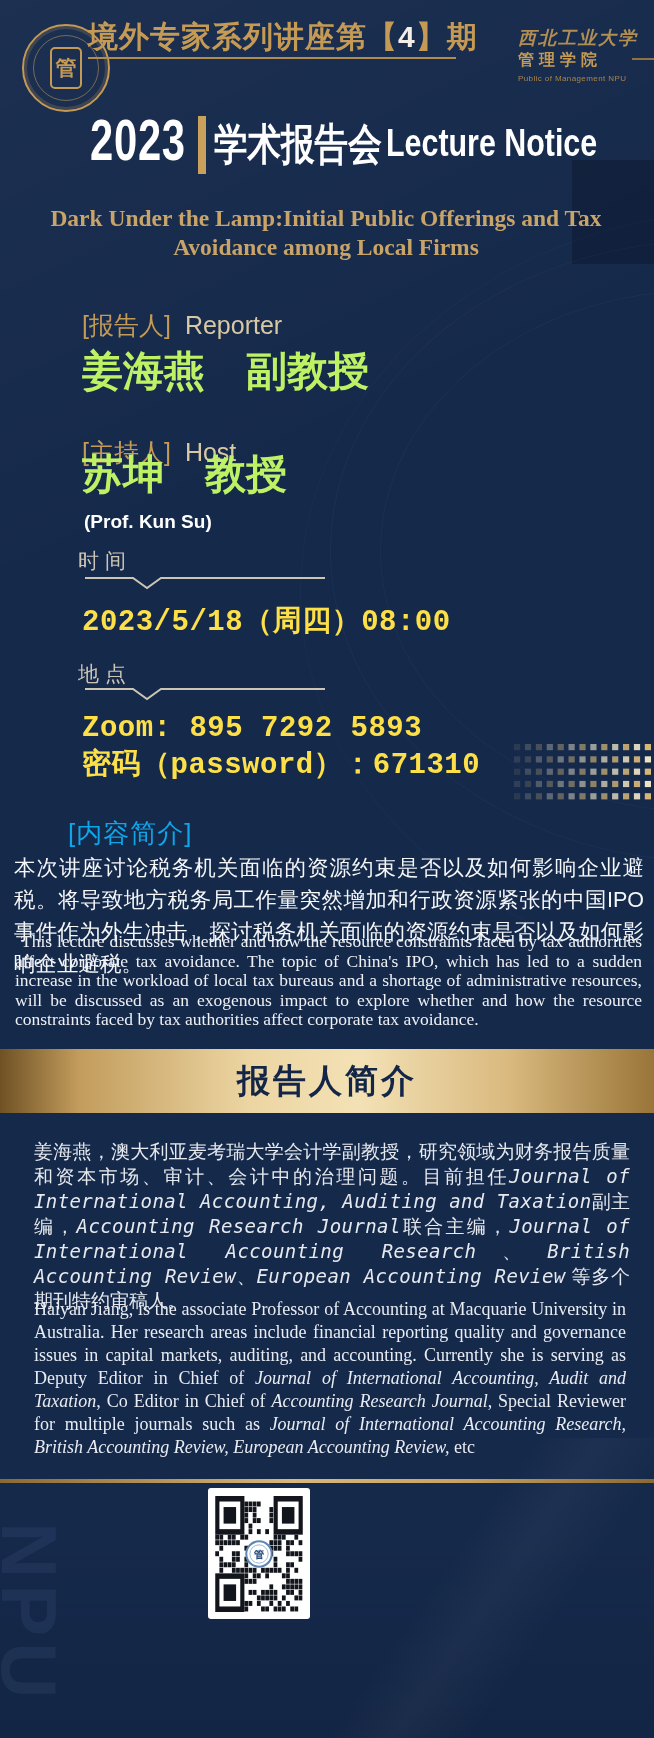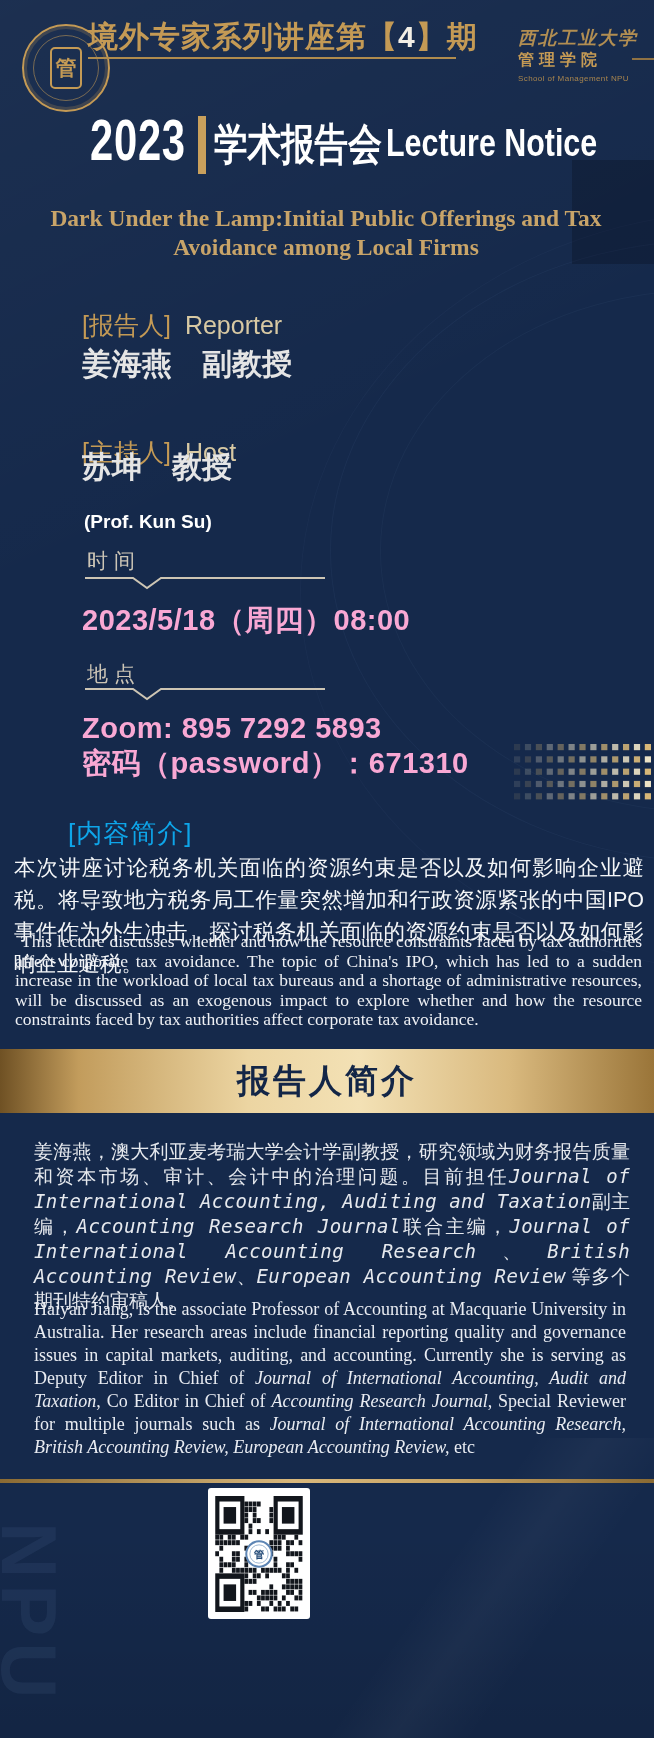--- a/index.html
+++ b/index.html
@@ -48,25 +48,25 @@
     transform:scaleX(0.78);transform-origin:left top;white-space:nowrap;}
   .event-en{position:absolute;left:386px;top:122px;font-size:38px;font-weight:bold;color:#fff;
     transform:scaleX(0.80);transform-origin:left top;white-space:nowrap;}
   
   .lecture-title{position:absolute;left:30px;top:204px;width:592px;text-align:center;
     font-family:"Liberation Serif",serif;font-weight:bold;font-size:23.5px;line-height:29px;
     color:#c8a469;}
   
   .info-label{position:absolute;left:82px;font-size:25px;color:#c49a55;white-space:nowrap;}
   .info-label .en{color:#d8c9a3;margin-left:14px;}
-  .info-name{position:absolute;left:82px;font-size:30px;font-weight:bold;color:#e5e5e5;white-space:nowrap;}
+  .info-name{position:absolute;left:82px;font-size:41px;font-weight:bold;color:#bef264;white-space:nowrap;}
   .info-name-en{position:absolute;font-weight:bold;color:#fff;white-space:nowrap;}
-  .mini-label{position:absolute;left:87px;font-size:21px;color:#ccc5b6;letter-spacing:6px;white-space:nowrap;}
+  .mini-label{position:absolute;left:78px;font-size:21px;color:#ccc5b6;letter-spacing:6px;white-space:nowrap;}
   .notch-line{position:absolute;left:84px;}
-  .big-line{position:absolute;left:82px;font-size:29px;font-weight:bold;color:#f9a8d4;white-space:nowrap;letter-spacing:0.5px;}
+  .big-line{position:absolute;left:82px;font-size:29px;font-weight:bold;color:#fde047;white-space:nowrap;letter-spacing:0.5px;font-family:Liberation Mono, monospace;}
   
   .abstract-heading{position:absolute;left:68px;top:816px;font-size:26px;font-weight:normal;color:#0ea5e9;letter-spacing:1px;}
   .abstract-cn{position:absolute;left:14px;top:852px;width:630px;font-size:21.5px;line-height:32px;
     color:#f4f6f8;text-align:justify;}
   .abstract-en{position:absolute;left:15px;top:932px;width:627px;font-family:"Liberation Serif",serif;
     font-size:17.5px;line-height:19.5px;color:#eef0f4;text-align:justify;text-indent:6px;}
   
   .banner{position:absolute;left:0;top:1049px;width:654px;height:64px;
     background:linear-gradient(90deg,#6f5124 0%,#c29c5c 12%,#ecd5a2 38%,#f3e1b5 55%,#d9b97e 78%,#9a7539 100%);
     display:flex;align-items:center;justify-content:center;}
@@ -103,21 +103,21 @@
   <div class="watermark">NPU</div>
 
   <div class="seal">
     <div class="seal-inner"></div>
     <div class="seal-emblem">管</div>
   </div>
   <div class="series-title"><span>境外专家系列讲座第【</span><span class="num">4</span><span>】期</span></div>
   <div class="series-underline"></div>
   <div class="univ-name">西北工业大学</div>
   <div class="school-name">管理学院</div>
-  <div class="school-en">School of Management  NPU</div>
+  <div class="school-en">Public of Management  NPU</div>
   <div class="header-dash"></div>
 
   <div class="year">2023</div>
   <div class="year-bar"></div>
   <div class="event-cn">学术报告会</div>
   <div class="event-en">Lecture Notice</div>
 
   <div class="lecture-title">Dark Under the Lamp:Initial Public Offerings and Tax Avoidance among Local Firms</div>
 
   <div class="info-label" style="top:309px;"><span>[报告人]</span><span class="en">Reporter</span></div>

